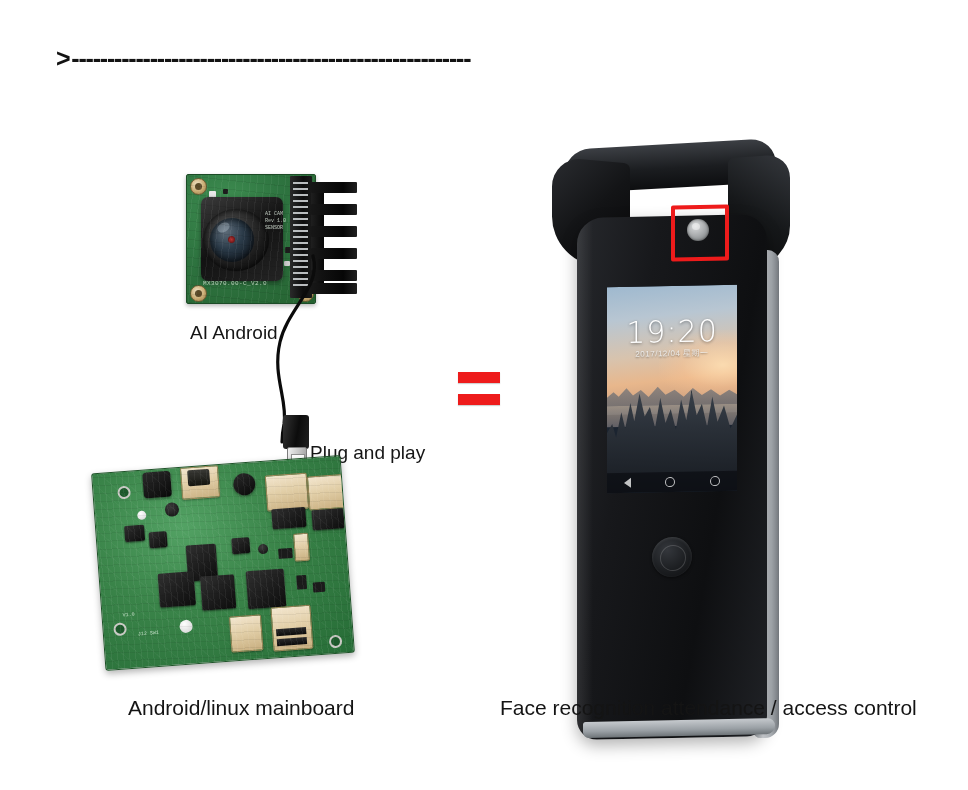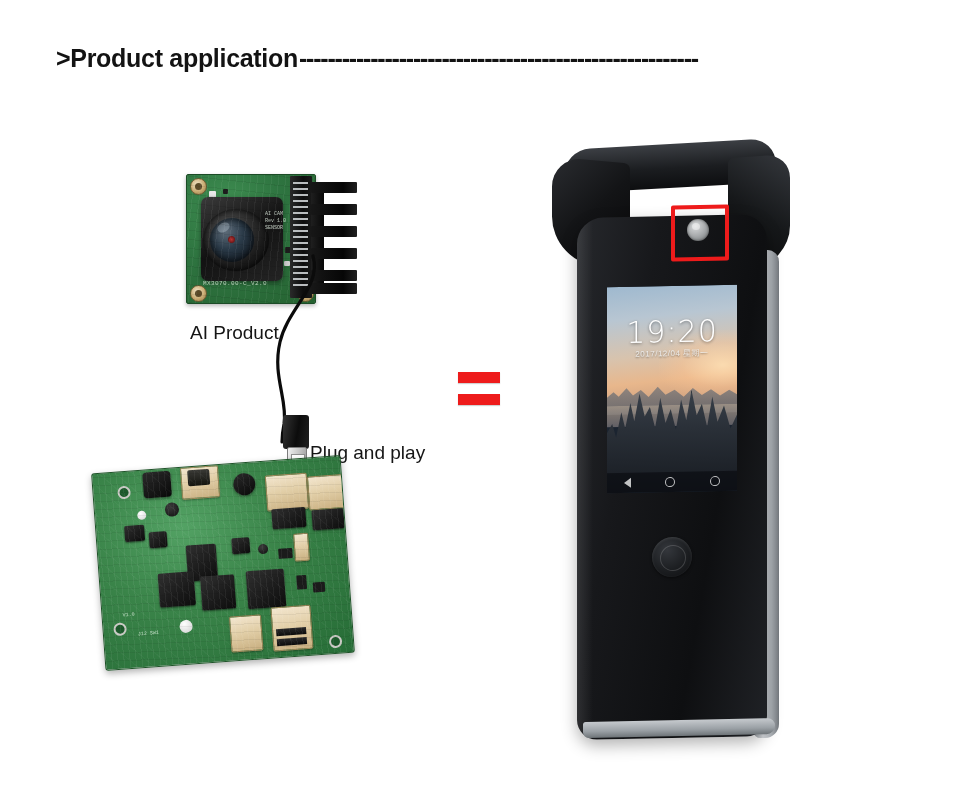--- a/index.html
+++ b/index.html
@@ -342,21 +342,20 @@
   .cap-mb{left:128px;top:696px;}
   .cap-face{left:500px;top:696px;}
 </style>
 </head>
 <body>
 
 <div class="page">
 
   <div class="header">
     <span class="header-text">&gt;</span>
-      <span class="header-text">Product application</span>
     <span class="header-rule">--------------------------------------------------------</span>
   </div>
 
   <div class="stage">
 
     <div class="cam-wrap">
       <div class="cam-pcb">
         <div class="screwpad sp-tl"></div>
         <div class="screwpad sp-tr"></div>
         <div class="screwpad sp-bl"></div>
@@ -403,21 +402,21 @@
         <div class="spine"></div>
         <div class="fin" style="top:0"></div>
         <div class="fin" style="top:22px"></div>
         <div class="fin" style="top:44px"></div>
         <div class="fin" style="top:66px"></div>
         <div class="fin" style="top:88px"></div>
         <div class="fin" style="top:101px"></div>
       </div>
     </div>
 
-    <div class="lbl lbl-aicam">AI Product</div>
+    <div class="lbl lbl-aicam">AI Android</div>
 
     <svg class="cable" viewBox="0 0 170 200">
       <path d="M143,6 C152,36 118,58 110,92 C102,126 118,150 114,174 C112,184 112,188 112,192" fill="none" stroke="#0b0b0b" stroke-width="3.2" stroke-linecap="round"></path>
     </svg>
 
     <div class="usb">
       <div class="usb-body"></div>
       <div class="usb-tip">
         <div class="usb-dot" style="left:6px;top:15px;"></div>
         <div class="usb-dot" style="left:13px;top:15px;"></div>
@@ -508,15 +507,17 @@
           <span class="nav-back"></span>
           <span class="nav-home"></span>
           <span class="nav-recent"></span>
         </div>
       </div>
 
       <div class="term-fp"></div>
       <div class="term-base"></div>
     </div>
 
+    <div class="cap-lbl cap-mb">Android/linux mainboard</div>
+    <div class="cap-lbl cap-face">Face recognition attendance / access control</div>
 
   </div>
 </div>
 
 </body></html>

